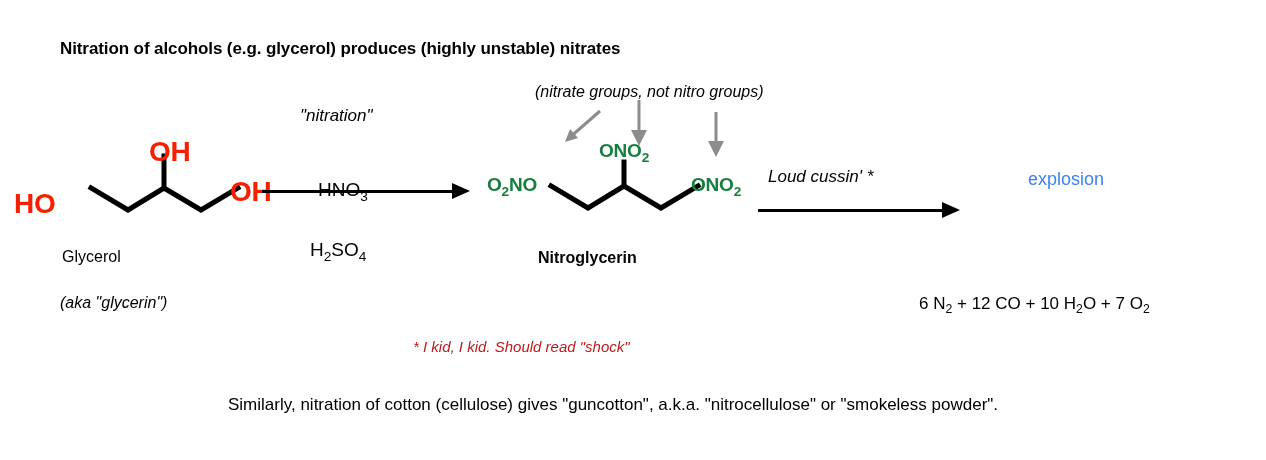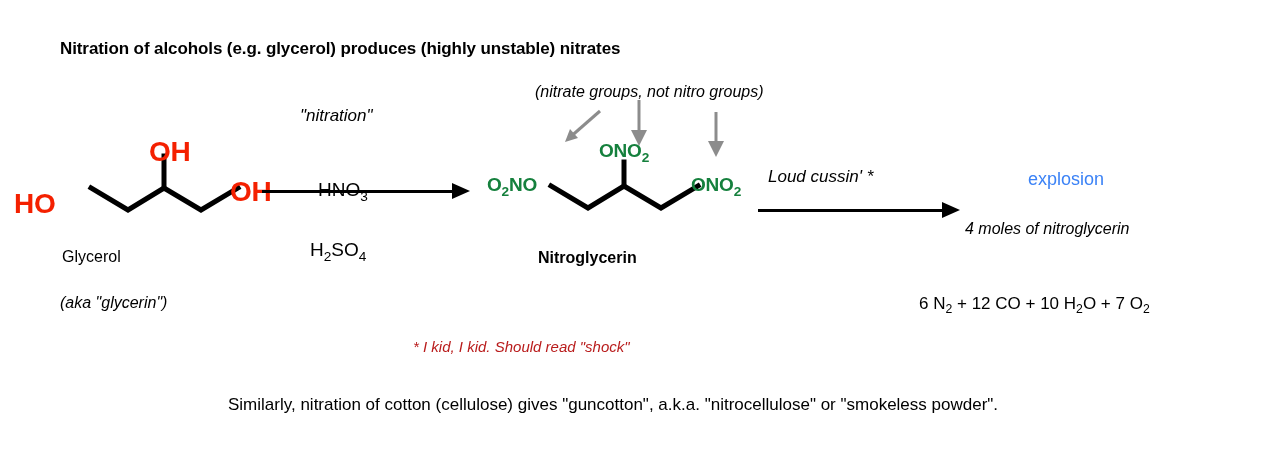--- a/index.html
+++ b/index.html
@@ -236,20 +236,19 @@
 <div class="abs" style="left:758px; top:167px; width:220px; height:60px;text-align:center;">
   <div class="abs rxn-above" style="left:10px; top:0px;">Loud cussin' *</div>
 
   <div class="arrow-line" style="left:0px; top:42px; width:190px;"></div>
   <div class="arrow-head" style="left:184px; top:35px;"></div>
 </div>
 
 <div class="abs" id="explosion-label">explosion</div>
 
 <div class="abs" id="gas-note">
-  <div>4 moles of nitroglycerin</div>
 </div>
 
 <div class="abs" id="balanced-equation">6 N<sub>2</sub> + 12 CO + 10 H<sub>2</sub>O + 7 O<sub>2</sub></div>
 
 <div class="abs" id="footnote">*  I kid, I kid. Should read "shock"</div>
 
 <div class="abs" id="bottom-note">Similarly, nitration of cotton (cellulose) gives "guncotton", a.k.a. "nitrocellulose" or "smokeless powder".</div>
 
 </body></html>

